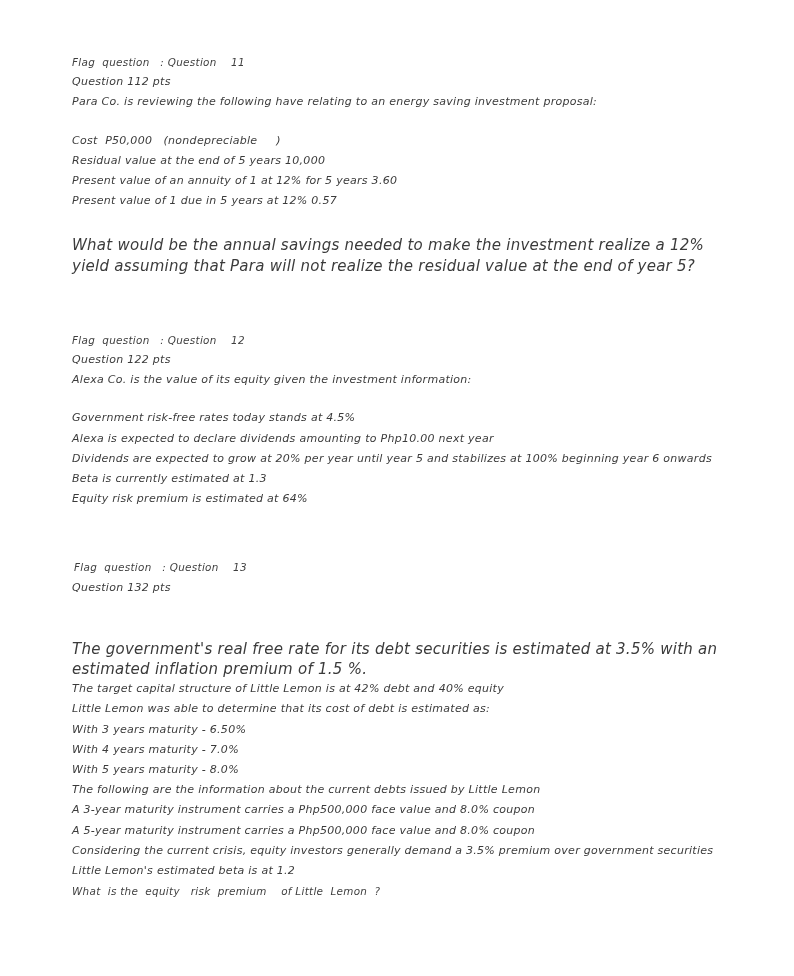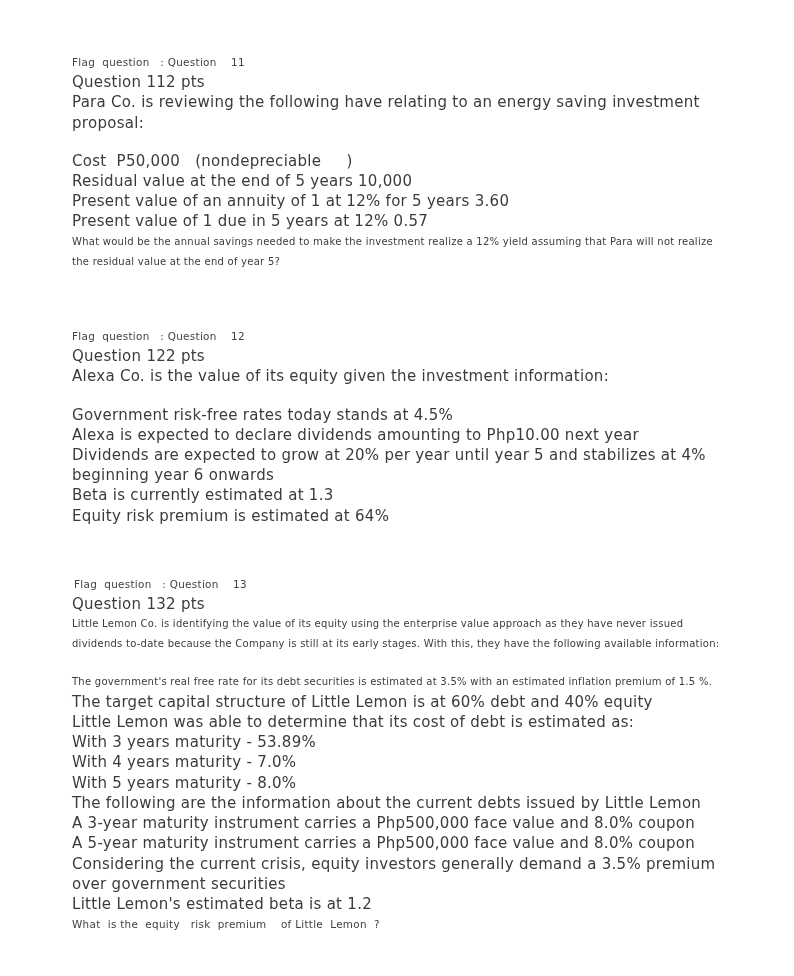--- a/index.html
+++ b/index.html
@@ -18,44 +18,46 @@
   }
   .page {
     position: relative;
     width: 794px;
     height: 976px;
     box-sizing: border-box;
     padding: 52px 70px 0 72px;
   }
   .qblock {
     width: 652px;
+    font-style: italic;
   }
   .line {
-    font-size: 15px;
+    font-size: 11px;
     line-height: 20.2px;
     letter-spacing: 0.28px;
     white-space: pre-wrap;
     color: #3b3b3b;
   }
   .flagline {
     font-size: 10.4px;
     line-height: 20.2px;
     letter-spacing: 0.3px;
     color: #3f3f3f;
     white-space: pre-wrap;
   }
   .flagline.indent {
     padding-left: 2px;
   }
   .para {
-    font-size: 10px;
+    font-size: 15px;
     line-height: 20.2px;
     letter-spacing: 0.26px;
     color: #3b3b3b;
     text-align: left;
+    margin-top: 24px;
   }
   .para.wide {
     width: 652px;
   }
   .spacer-q11 { height: 18px; }
   .spacer-q12 { height: 18px; }
   .spacer-q13 { height: 17px; }
   .block-gap-1 { height: 54px; }
   .block-gap-2 { height: 48px; }
   .block-gap-3 { height: 44px; }
@@ -79,36 +81,35 @@
 
   <div class="block-gap-1"></div>
 
   <div class="qblock">
     <div class="flagline">Flag  question   : Question    12</div>
     <div class="line">Question 122 pts</div>
     <div class="line">Alexa Co. is the value of its equity given the investment information:</div>
     <div class="spacer-q12"></div>
     <div class="line">Government risk-free rates today stands at 4.5%</div>
     <div class="line">Alexa is expected to declare dividends amounting to Php10.00 next year</div>
-    <div class="line">Dividends are expected to grow at 20% per year until year 5 and stabilizes at 4% beginning year 6 onwards</div>
+    <div class="line">Dividends are expected to grow at 20% per year until year 5 and stabilizes at 100% beginning year 6 onwards</div>
     <div class="line">Beta is currently estimated at 1.3</div>
     <div class="line">Equity risk premium is estimated at 64%</div>
   </div>
 
   <div class="block-gap-2"></div>
 
   <div class="qblock">
     <div class="flagline indent">Flag  question   : Question    13</div>
     <div class="line">Question 132 pts</div>
-    <div class="para wide">Little Lemon Co. is identifying the value of its equity using the enterprise value approach as they have never issued dividends to-date because the Company is still at its early stages. With this, they have the following available information:</div>
     <div class="spacer-q13"></div>
     <div class="para wide">The government's real free rate for its debt securities is estimated at 3.5% with an estimated inflation premium of  1.5 %.</div>
-    <div class="line">The target capital structure of Little Lemon is at 60% debt and 40% equity</div>
+    <div class="line">The target capital structure of Little Lemon is at 42% debt and 40% equity</div>
     <div class="line">Little Lemon was able to determine that its cost of debt is estimated as:</div>
-    <div class="line">With 3 years maturity - 53.89%</div>
+    <div class="line">With 3 years maturity - 6.50%</div>
     <div class="line">With 4 years maturity - 7.0%</div>
     <div class="line">With 5 years maturity - 8.0%</div>
     <div class="line">The following are the information about the current debts issued by Little Lemon</div>
     <div class="line">A 3-year maturity instrument carries a Php500,000 face value and 8.0% coupon</div>
     <div class="line">A 5-year maturity instrument carries a Php500,000 face value and 8.0% coupon</div>
     <div class="line">Considering the current crisis, equity investors generally demand a 3.5% premium over government securities</div>
     <div class="line">Little Lemon's estimated beta is at 1.2</div>
     <div class="flagline">What  is the  equity   risk  premium    of Little  Lemon  ?</div>
   </div>
 

